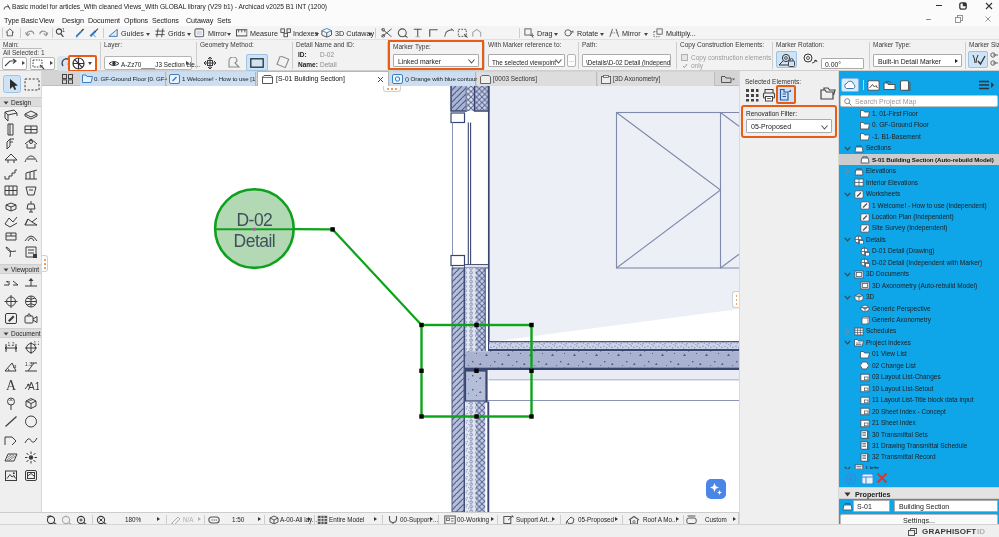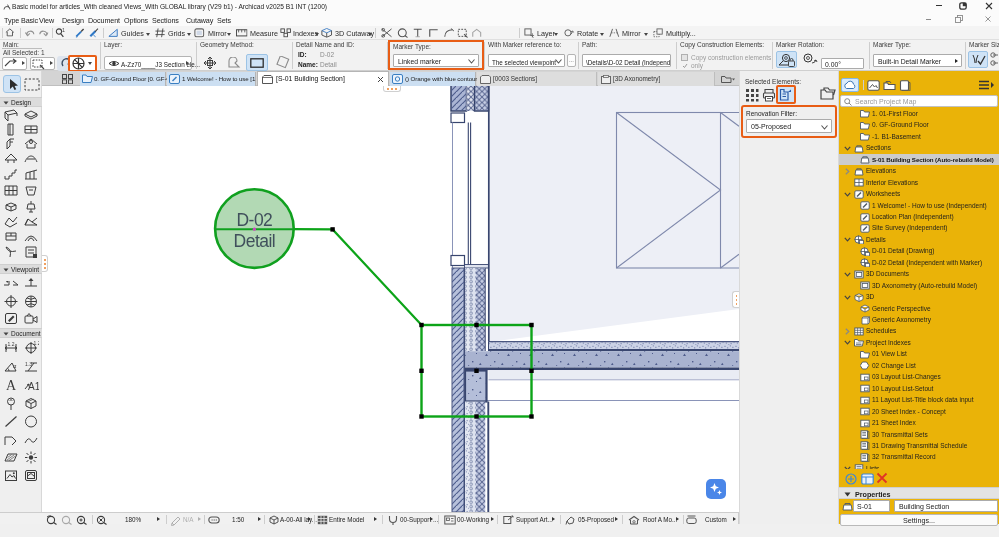--- a/index.html
+++ b/index.html
@@ -145,21 +145,21 @@
         <path d="M8 7 L12 11" stroke="#444" stroke-width="1.2"></path>
       </svg>
     <svg class="abs" style="left:471px;top:2px" width="13" height="11" viewBox="0 0 13 11">
         <path d="M2 10 V5 L6.5 1.5 L11 5 V10" fill="none" stroke="#9a9a9a" stroke-width="1.2"></path>
       </svg>
     <div class="sep" style="left:519px;top:2px;height:10px;"></div>
     <svg class="abs" style="left:524px;top:2px" width="12" height="11" viewBox="0 0 12 11">
         <rect x="1" y="1" width="7" height="7" fill="none" stroke="#555" stroke-width="1.1"></rect>
         <path d="M8 8 L11 11 M9.5 6 V11 M7 8.5 H11.5" stroke="#555" stroke-width="0.9"></path>
       </svg>
-    <span class="tbtxt" style="left:537px;top:3px">Layer</span> 
+    <span class="tbtxt" style="left:537px;top:3px">Drag</span> 
       <span class="caret abs" style="left:554px;top:7px"></span>
     <svg class="abs" style="left:564px;top:2px" width="12" height="11" viewBox="0 0 12 11">
         <circle cx="4.5" cy="5.5" r="3.5" fill="none" stroke="#555" stroke-width="1.1"></circle>
         <path d="M8 7 A 4.5 4.5 0 0 0 9.5 3.5 L11.5 5 M9.5 3.5 L7.8 4.5" fill="none" stroke="#555" stroke-width="1"></path>
       </svg>
     <span class="tbtxt" style="left:577px;top:3px">Rotate</span> 
       <span class="caret abs" style="left:600px;top:7px"></span>
     <svg class="abs" style="left:609px;top:2px" width="12" height="11" viewBox="0 0 12 11">
         <path d="M4 1 L1 10 M8 1 L11 10" stroke="#555" stroke-width="1.1"></path>
         <path d="M2.5 5.5 L9.5 5.5" stroke="#555" stroke-width="0.9" stroke-dasharray="1.6 1.2"></path>
@@ -720,21 +720,21 @@
     <div class="abs" style="left:1px;top:34px;width:96px;height:33px;border:2.5px solid #e85d15;border-radius:3px;"></div>
     <div class="lbl" style="left:6px;top:39px;color:#222">Renovation Filter:</div>
     <div class="inp" style="left:6px;top:48px;width:86px;height:14px;">
       <span class="abs" style="left:4px;top:3px;font-size:7px">05-Proposed</span>
       <svg width="7" height="5" viewBox="0 0 7 5" style="position:absolute;right:3px;top:5px">
           <path d="M0.5 0.5 L3.5 4 L6.5 0.5" fill="none" stroke="#555" stroke-width="1.1"></path>
         </svg>
     </div>
   </div>
 
-  <div class="abs" id="navigator" style="left:838px;top:71px;width:161px;height:453px;background:#eab308;border-left:1px solid #d9d9d9;">
+  <div class="abs" id="navigator" style="left:838px;top:71px;width:161px;height:453px;background:#0ea5e9;border-left:1px solid #d9d9d9;">
     <div class="abs" style="left:2px;top:7px;width:18px;height:14px;background:#d9eafb;border:1px solid #86b7e4;border-radius:2px;">
         <svg width="14" height="10" viewBox="0 0 14 10" style="position:absolute;left:1px;top:1px">
           <path d="M3.5 8.5 A 2.8 2.8 0 0 1 4 3.2 A 3.4 3.4 0 0 1 10.5 4.2 A 2.4 2.4 0 0 1 10.5 8.5 Z" fill="#fff" stroke="#3a76b8" stroke-width="1"></path>
         </svg>
       </div>
     <div class="sep" style="left:24px;top:9px;height:10px"></div>
     <svg class="abs" style="left:28px;top:9px" width="13" height="11" viewBox="0 0 13 11">
         <rect x="0.8" y="0.8" width="11.4" height="9.4" rx="1.5" fill="#fff" stroke="#555" stroke-width="1.1"></rect>
         <path d="M2.5 8 L5.5 4.5 L7.5 7 L9 5.5 L10.5 8" fill="none" stroke="#555" stroke-width="1"></path>
       </svg>
@@ -1126,14 +1126,22 @@
     <span class="abs" style="left:676px;top:4px;width:0;height:0;border-top:2.5px solid transparent;border-bottom:2.5px solid transparent;border-left:3.5px solid #333"></span>
     <div class="sep" style="left:683px;top:2px;height:9px"></div>
     <svg class="abs" style="left:686px;top:2px" width="11" height="10" viewBox="0 0 11 10">
         <rect x="0.8" y="3" width="9.4" height="5.5" rx="2" fill="none" stroke="#555" stroke-width="1"></rect>
         <path d="M1.5 1 H9.5" stroke="#555" stroke-width="1"></path>
       </svg>
     <span class="abs" style="left:705px;top:3px;font-size:6.3px;color:#222;white-space:nowrap;">Custom</span>
     <span class="abs" style="left:733px;top:4px;width:0;height:0;border-top:2.5px solid transparent;border-bottom:2.5px solid transparent;border-left:3.5px solid #333"></span>
   </div>
 
+  <div class="abs" id="statusbar" style="left:0;top:524px;width:999px;height:13px;background:#efefef;border-top:1px solid #d4d4d4;">
+    <svg class="abs" style="left:908px;top:3px" width="9" height="8" viewBox="0 0 9 8">
+        <rect x="2.5" y="0.5" width="6" height="5" fill="none" stroke="#555" stroke-width="1"></rect>
+        <rect x="0.5" y="2.5" width="6" height="5" fill="#efefef" stroke="#555" stroke-width="1"></rect>
+      </svg>
+    <span class="abs" style="left:922px;top:2px;font-size:8px;font-weight:bold;color:#3a3a3a;letter-spacing:0.2px;">GRAPHISOFT</span>
+    <span class="abs" style="left:977px;top:2px;font-size:8px;font-weight:bold;color:#b0b0b0;">ID</span>
+  </div>
 
 </div>
 
 </body></html>

